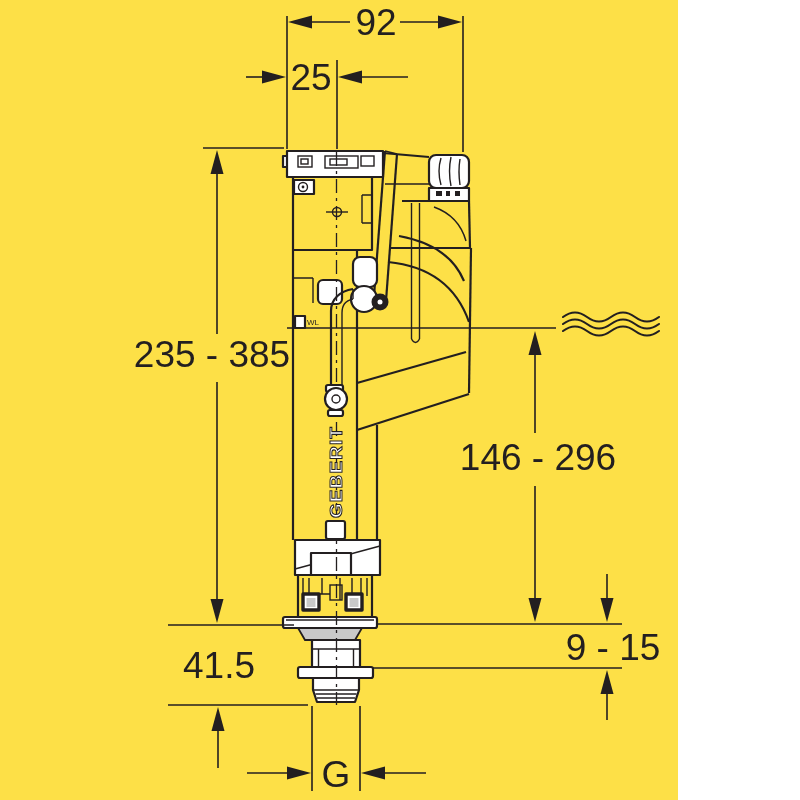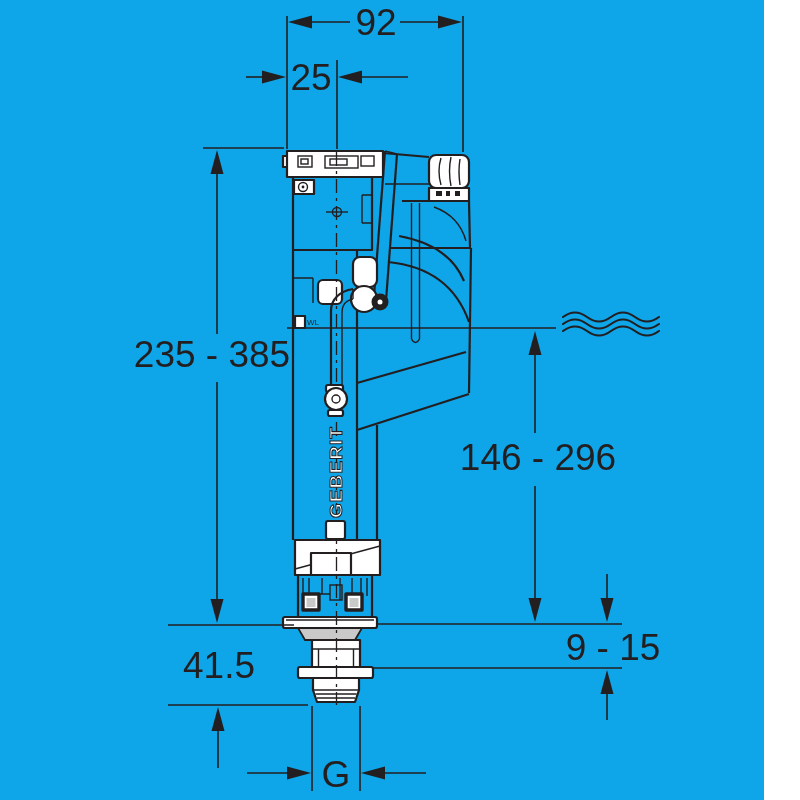--- a/index.html
+++ b/index.html
@@ -1,16 +1,16 @@
 <!DOCTYPE html>
 <html><head>
 <meta charset="utf-8">
 <style>
   html,body{margin:0;padding:0;background:#ffffff;}
-  .stage{width:764px;height:800px;position:relative;background:#0ea5e9;overflow:hidden;}
+  .stage{width:678px;height:800px;position:relative;background:#fde047;overflow:hidden;}
   svg{display:block;}
   .ln{stroke:#231f20;stroke-width:2.2;fill:none;stroke-linejoin:round;}
   .lnf{stroke:#231f20;stroke-width:2.2;fill:#ffffff;stroke-linejoin:round;}
   .lnb{stroke:#231f20;stroke-width:3.4;fill:#ffffff;stroke-linejoin:round;}
   .thin{stroke:#231f20;stroke-width:1.4;fill:none;}
   .dim{stroke:#231f20;stroke-width:1.6;fill:none;}
   .wave{stroke:#231f20;stroke-width:2.1;fill:none;stroke-linecap:round;}
   .arr{fill:#231f20;stroke:none;}
   .gray{fill:#c9c9c9;stroke:#231f20;stroke-width:1.8;}
   .grayf{fill:#c9c9c9;stroke:none;}

